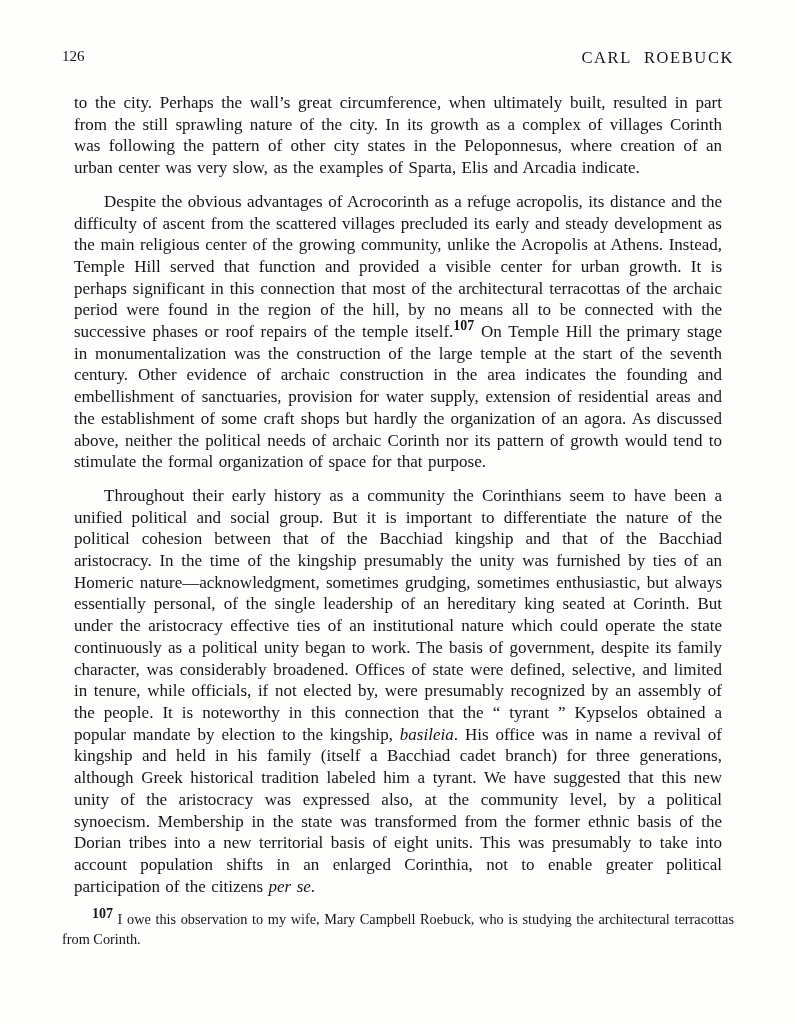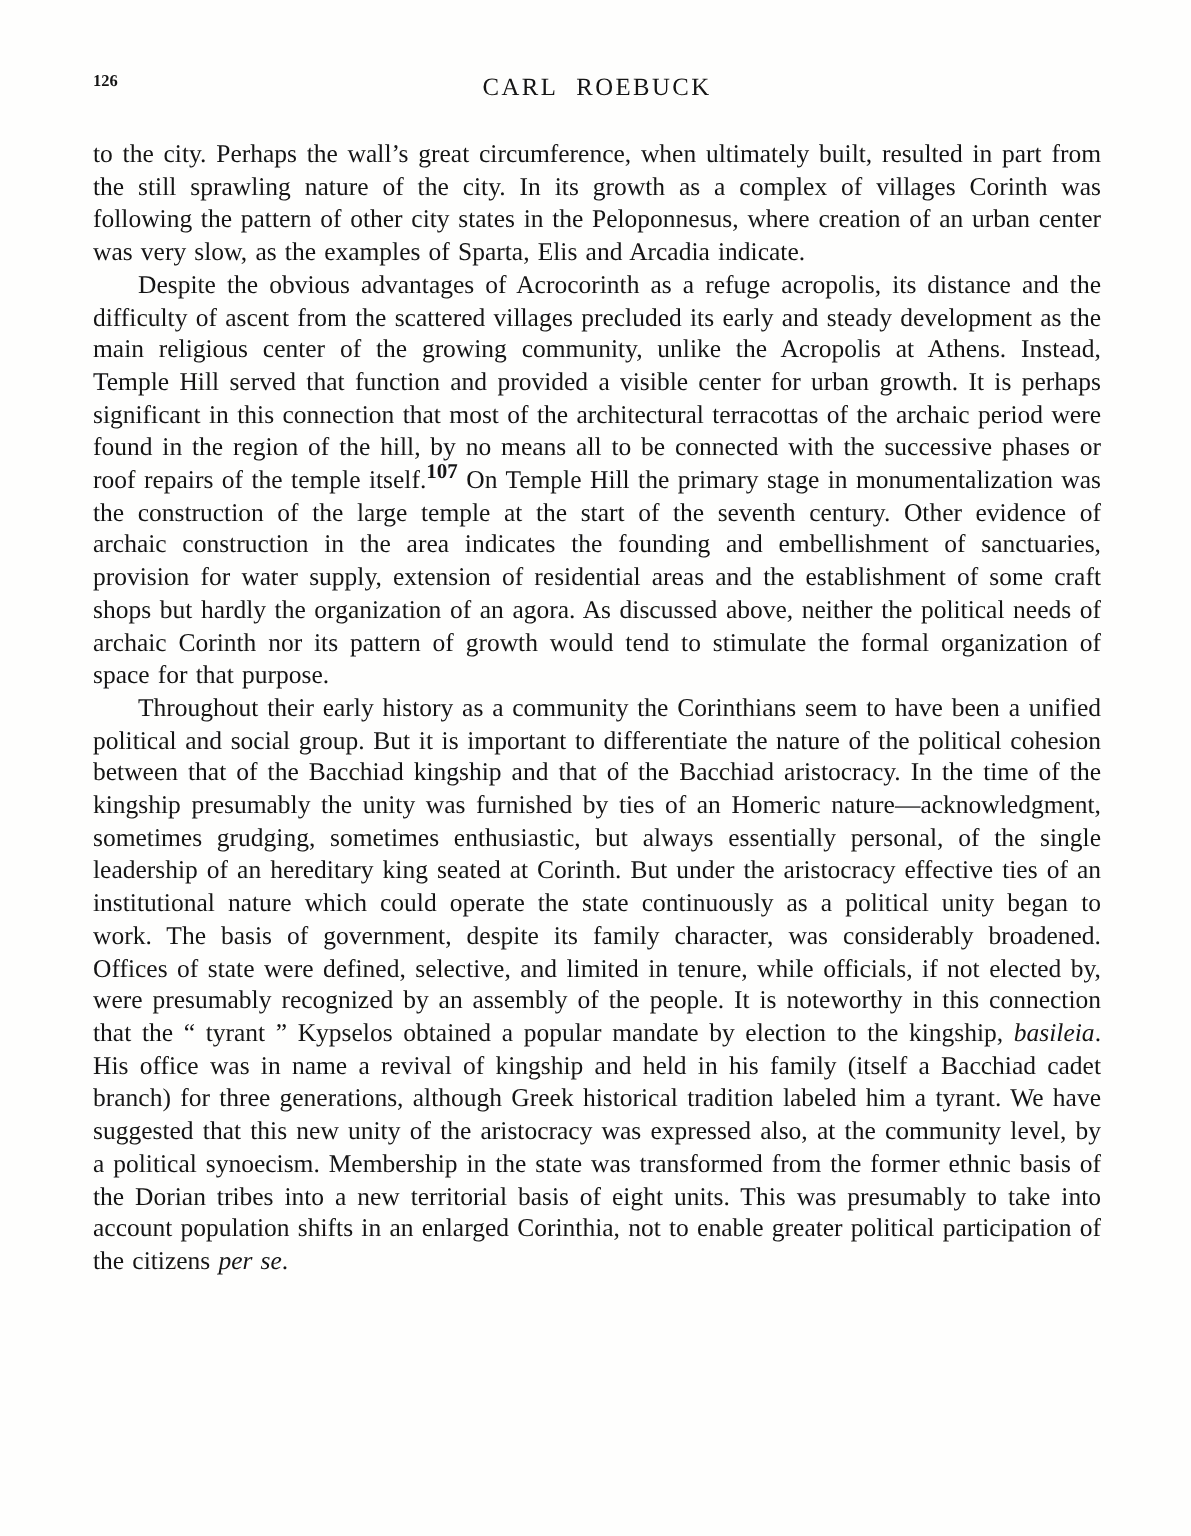--- a/index.html
+++ b/index.html
@@ -23,37 +23,36 @@
   }
   .running-header {
     position: relative;
     height: 22px;
     margin-bottom: 22px;
   }
   .page-number {
     position: absolute;
     left: 0;
     top: 0;
-    font-size: 11px;
-    font-weight: bold;
+    font-size: 15px;
   }
   .header-title {
-    text-align: center;
+    text-align: right;
     font-size: 16.5px;
     letter-spacing: 1.6px;
     word-spacing: 7px;
   }
   .body-text {
     font-size: 17px;
     line-height: 21.7px;
     text-align: justify;
     word-spacing: 1.2px;
   }
   .body-text p {
-    margin: 0;
+    margin: 12px;
   }
   .body-text p.indented {
     text-indent: 30px;
   }
   sup.fn-ref {
     font-size: 14px;
     line-height: 0;
     vertical-align: super;
     font-weight: bold;
   }
@@ -89,14 +88,19 @@
     <p class="indented">
       <span>Despite the obvious advantages of Acrocorinth as a refuge acropolis, its distance and the difficulty of ascent from the scattered villages precluded its early and steady development as the main religious center of the growing community, unlike the Acropolis at Athens.  Instead, Temple Hill served that function and provided a visible center for urban growth.  It is perhaps significant in this connection that most of the architectural terracottas of the archaic period were found in the region of the hill, by no means all to be connected with the successive phases or roof repairs of the temple itself.</span><sup class="fn-ref">107</sup><span> On Temple Hill the primary stage in monumentalization was the construction of the large temple at the start of the seventh century.  Other evidence of archaic construction in the area indicates the founding and embellishment of sanctuaries, provision for water supply, extension of residential areas and the establishment of some craft shops but hardly the organization of an agora.  As discussed above, neither the political needs of archaic Corinth nor its pattern of growth would tend to stimulate the formal organization of space for that purpose.</span>
     </p>
 
     <p class="indented">
       <span>Throughout their early history as a community the Corinthians seem to have been a unified political and social group.  But it is important to differentiate the nature of the political cohesion between that of the Bacchiad kingship and that of the Bacchiad aristocracy.  In the time of the kingship presumably the unity was furnished by ties of an Homeric nature—acknowledgment, sometimes grudging, sometimes enthusiastic, but always essentially personal, of the single leadership of an hereditary king seated at Corinth.  But under the aristocracy effective ties of an institutional nature which could operate the state continuously as a political unity began to work.  The basis of government, despite its family character, was considerably broadened.  Offices of state were defined, selective, and limited in tenure, while officials, if not elected by, were presumably recognized by an assembly of the people.  It is noteworthy in this connection that the “ tyrant ” Kypselos obtained a popular mandate by election to the kingship, </span><em>basileia</em><span>.  His office was in name a revival of kingship and held in his family (itself a Bacchiad cadet branch) for three generations, although Greek historical tradition labeled him a tyrant.  We have suggested that this new unity of the aristocracy was expressed also, at the community level, by a political synoecism.  Membership in the state was transformed from the former ethnic basis of the Dorian tribes into a new territorial basis of eight units.  This was presumably to take into account population shifts in an enlarged Corinthia, not to enable greater political participation of the citizens </span><em>per se</em><span>.</span>
     </p>
 
   </div>
 
+  <div class="footnote-block">
+    <p>
+      <sup class="fn-ref">107</sup><span> I owe this observation to my wife, Mary Campbell Roebuck, who is studying the architectural terracottas from Corinth.</span>
+    </p>
+  </div>
 
 </div>
 
 </body></html>

